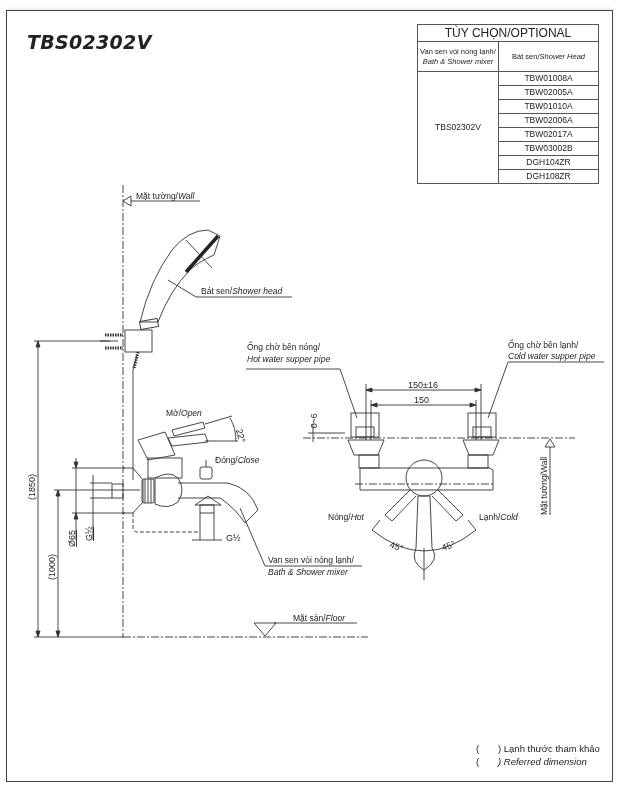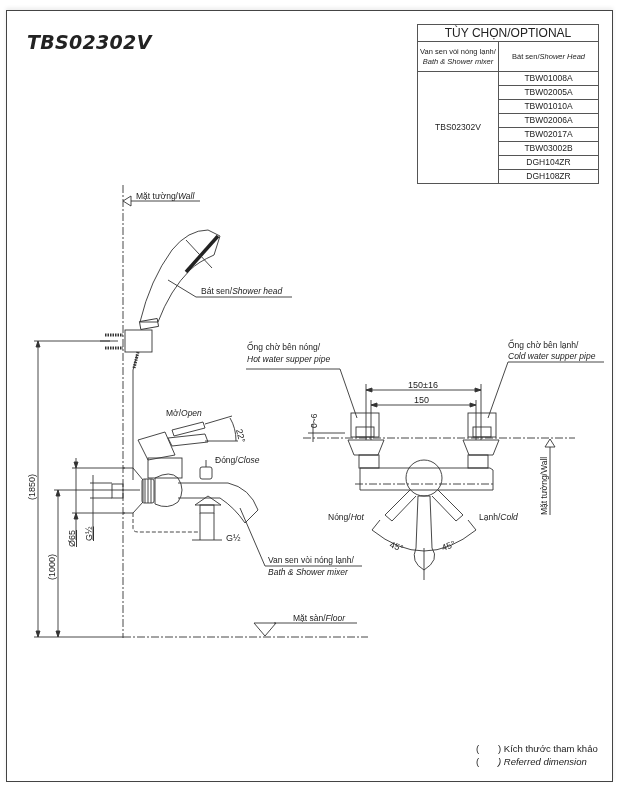--- a/index.html
+++ b/index.html
@@ -263,19 +263,19 @@
   <text x="328" y="520" font-size="8.5"><tspan>Nóng/</tspan><tspan font-style="italic">Hot</tspan></text>
   <text x="479" y="520" font-size="8.5"><tspan>Lạnh/</tspan><tspan font-style="italic">Cold</tspan></text>
   <text x="389" y="547" font-size="9" transform="rotate(20 389 547)">45°</text>
   <text x="443" y="551" font-size="9" transform="rotate(-20 443 551)">45°</text>
   <text x="547" y="515" font-size="8.5" transform="rotate(-90 547 515)">Mặt tường/Wall</text>
 </svg>
 
 <div class="legend">
   <div class="row">
     <span class="paren">(</span>
-    <span>) Kích thước tham khảo</span>
+    <span>) Lạnh thước tham khảo</span>
   </div>
   <div class="row">
     <span class="paren">(</span>
     <i>) Referred dimension</i>
   </div>
 </div>
 
 </body></html>

